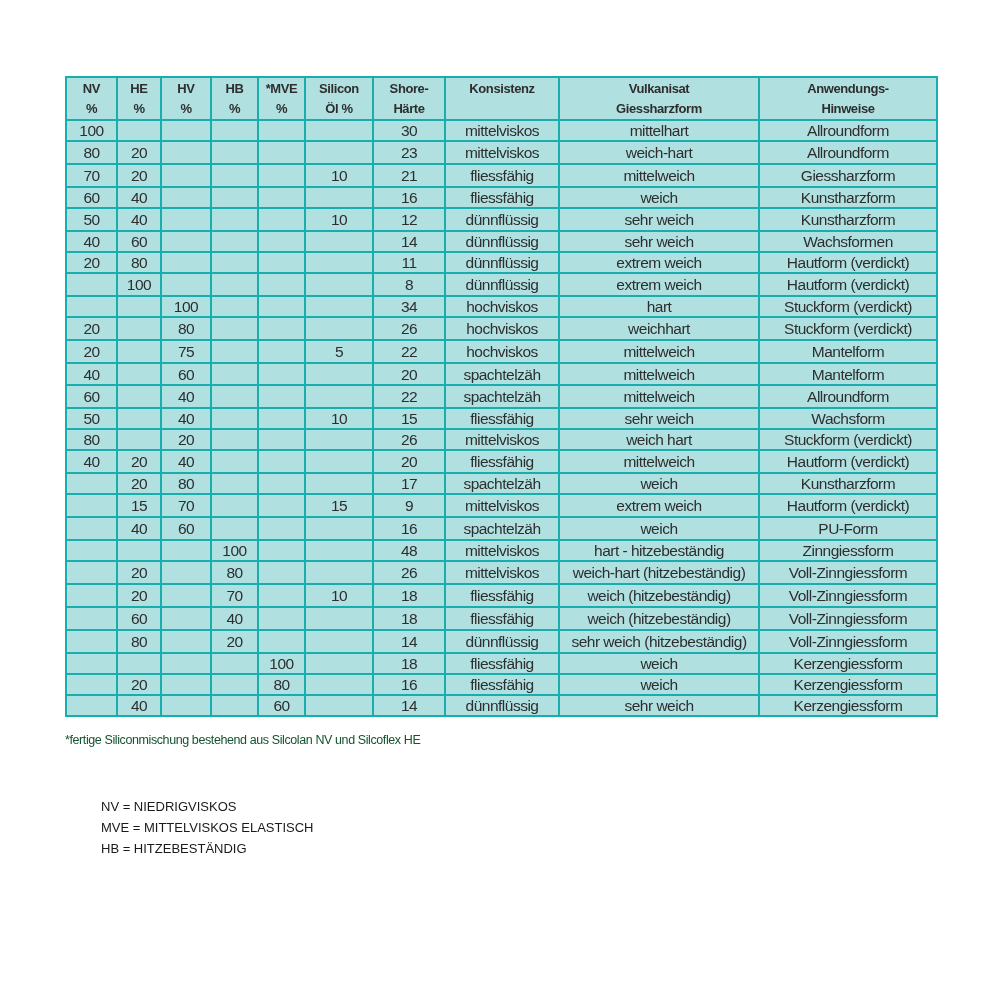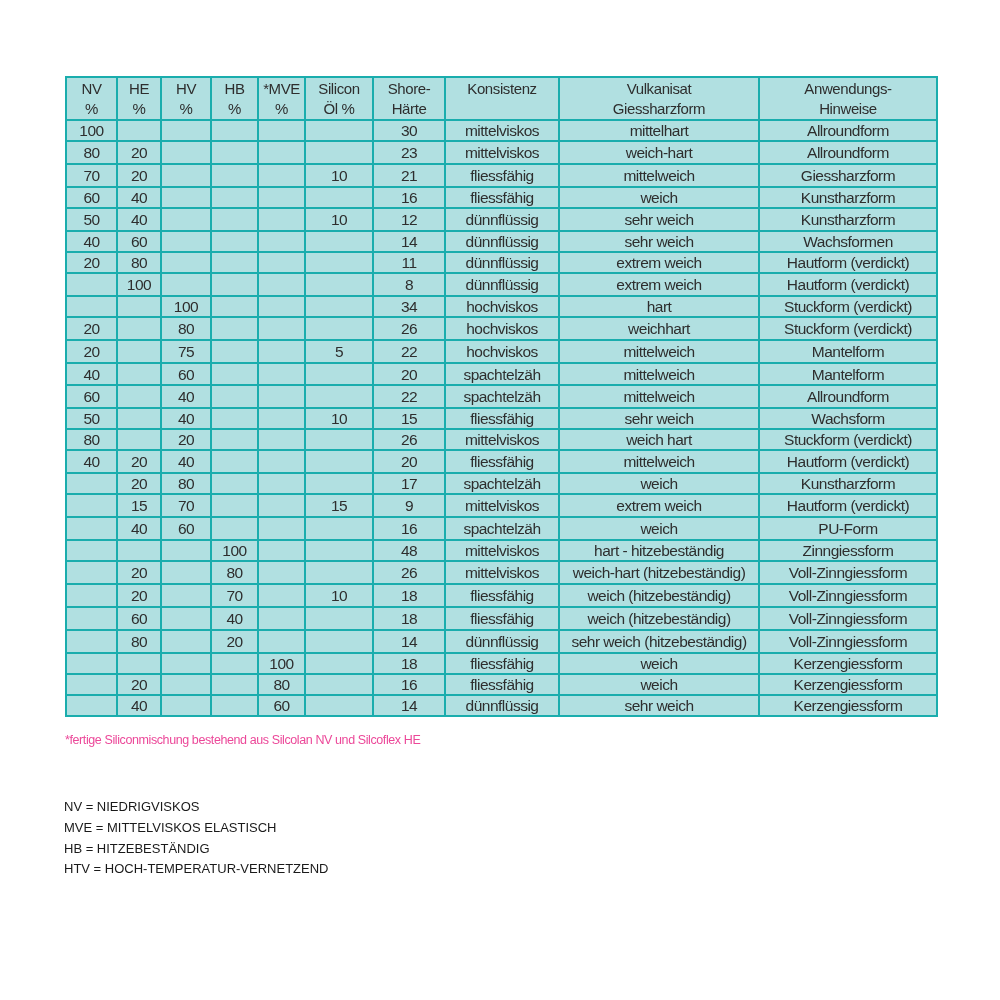--- a/index.html
+++ b/index.html
@@ -31,53 +31,53 @@
     }
     table.mix th, table.mix td {
       border: 2px solid #1aadad;
       text-align: center;
       padding: 0;
       overflow: hidden;
       white-space: nowrap;
       color: #2e2e2e;
     }
     table.mix th {
-      font-weight: normal;
-      font-size: 15px;
+      font-weight: bold;
+      font-size: 13px;
       line-height: 20px;
       height: 40px;
       vertical-align: top;
       padding-top: 1px;
       letter-spacing: -0.4px;
     }
     table.mix td {
       font-size: 15.5px;
       height: 19.1px;
       line-height: 19px;
       letter-spacing: -0.5px;
     }
     table.mix tbody tr.tall td { height: 21px; }
     .footnote {
       position: absolute;
       left: 65px;
       top: 733px;
       font-size: 12.5px;
-      color: #ec4899;
+      color: #14532d;
       letter-spacing: -0.4px;
     }
     .legend {
       position: absolute;
       left: 64px;
       top: 797px;
       font-family: "Liberation Sans", sans-serif;
       font-size: 13px;
       color: #1a1a1a;
       line-height: 20.8px;
     }
-    .legend div { white-space: nowrap; }
+    .legend div { white-space: nowrap; margin-left: 37px; }
   </style>
 </head>
 <body>
 
 <div class="table-wrap">
   <table class="mix">
     <colgroup>
       <col style="width:51px">
       <col style="width:44px">
       <col style="width:50px">
@@ -461,14 +461,13 @@
       </tbody>
   </table>
 </div>
 
 <div class="footnote">*fertige Siliconmischung bestehend aus Silcolan NV und Silcoflex HE</div>
 
 <div class="legend" id="legend">
     <div>NV = NIEDRIGVISKOS</div>
     <div>MVE = MITTELVISKOS ELASTISCH</div>
     <div>HB = HITZEBESTÄNDIG</div>
-    <div>HTV = HOCH-TEMPERATUR-VERNETZEND</div>
   </div>
 
 </body></html>

